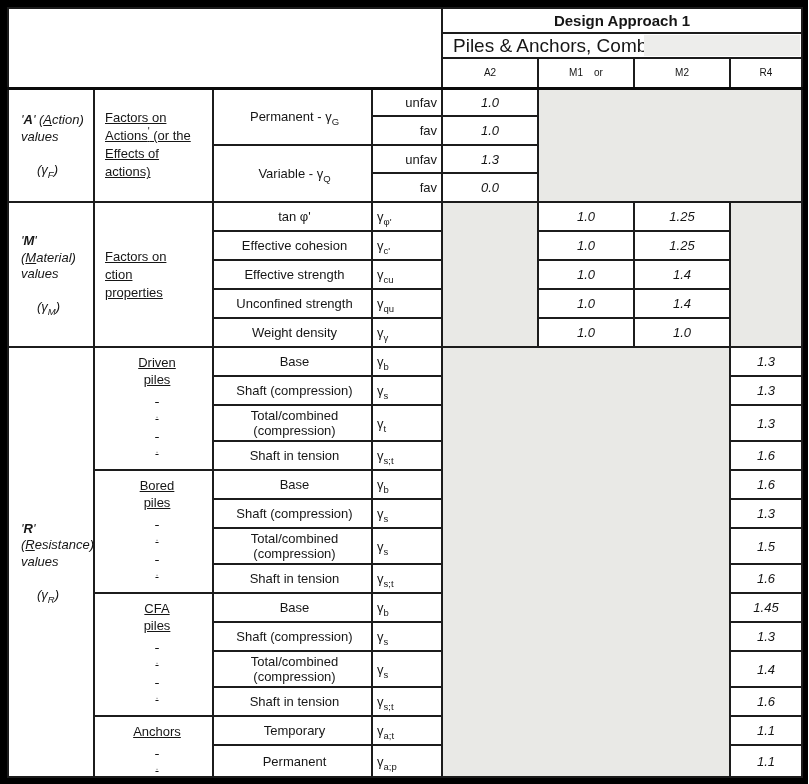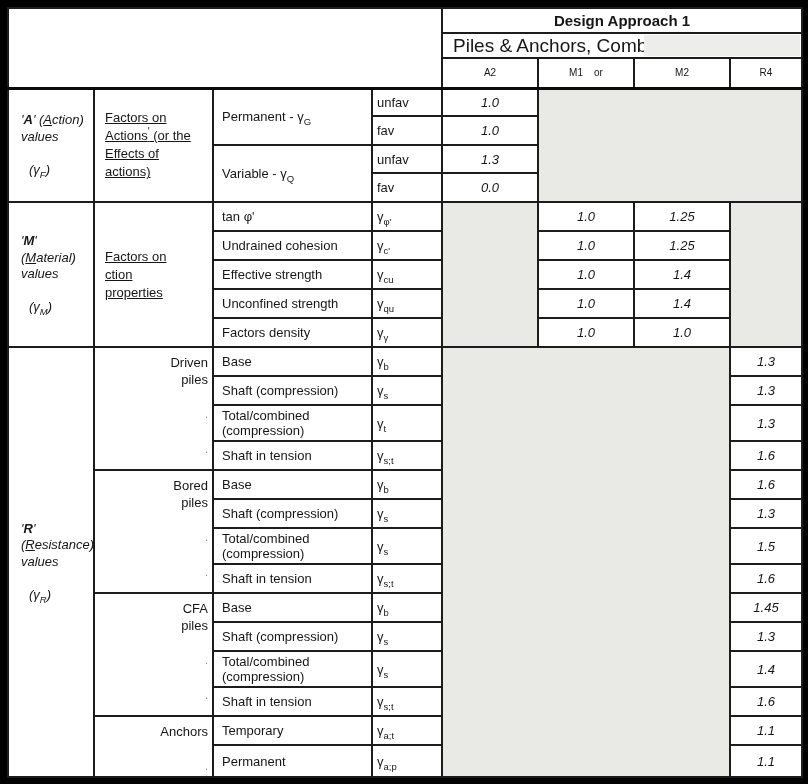--- a/index.html
+++ b/index.html
@@ -19,31 +19,31 @@
     color:#161616;
     vertical-align:middle;
     overflow:hidden;
   }
   
   col.c1{width:86px}col.c2{width:119px}col.c3{width:159px}col.c4{width:70px}
   col.c5{width:96px}col.c6{width:96px}col.c7{width:96px}col.c8{width:72px}
   
   tr.h25{height:25px}tr.h30{height:30px}tr.h28{height:28px}tr.h29{height:29px}
   tr.h36{height:36px}tr.h32{height:32px}
-  .c{text-align:left}
+  .c{text-align:right}
   .title-cell{font-weight:bold;font-size:15px;text-align:center;}
   .subtitle-cell{font-size:19px;text-align:left;padding-left:10px;position:relative;}
   .shade-patch{position:absolute;right:1px;top:1px;bottom:1px;width:156px;background:#ededeb;}
   .hdr td{font-size:10px;text-align:center;border-bottom:3px solid #0a0a0a;white-space:pre;}
   .corner{border-bottom:3px solid #0a0a0a;}
   .seclab{vertical-align:middle;text-align:left;padding-left:12px;line-height:16.5px;font-size:13px;font-style:italic;}
-  .seclab div:last-child{margin-left:8px;}
+  .seclab div:last-child{margin-left:16px;}
   .desc{vertical-align:middle;text-align:left;padding-left:10px;line-height:18px;text-decoration:underline;}
-  .grp{vertical-align:top;text-align:right;padding-left:11px;padding-top:6px;line-height:17px;}
-  .name{text-align:left;padding-left:8px;padding-right:4px;line-height:15px;}
+  .grp{vertical-align:top;text-align:center;padding-left:11px;padding-top:6px;line-height:17px;text-decoration:underline;}
+  .name{text-align:center;padding-left:8px;padding-right:4px;line-height:15px;}
   .sym{}
   .val{text-align:center;font-style:italic;}
   .grey{background:#e9e9e6;}
   .b{font-weight:bold;}
   .u{text-decoration:underline;}
   .dim{color:#8a8a8a;font-size:11px;}
   sub{font-size:9.5px;line-height:0;}
   sup{font-size:10px;line-height:0;}
 </style>
 </head>
@@ -132,21 +132,21 @@
     <td class="name">tan φ'</td>
     <td class="sym">
             <div><span>γ</span><sub>φ'</sub></div>
           </td>
     <td rowspan="5" class="grey"></td>
     <td class="val">1.0</td>
     <td class="val">1.25</td>
     <td rowspan="5" class="grey"></td>
   </tr>
   <tr class="h29">
-    <td class="name">Undrained cohesion</td>
+    <td class="name">Effective cohesion</td>
     <td class="sym">
             <div><span>γ</span><sub>c'</sub></div>
           </td>
     <td class="val">1.0</td>
     <td class="val">1.25</td>
   </tr>
   <tr class="h29">
     <td class="name">Effective strength</td>
     <td class="sym">
             <div><span>γ</span><sub>cu</sub></div>
@@ -156,21 +156,21 @@
   </tr>
   <tr class="h29">
     <td class="name">Unconfined strength</td>
     <td class="sym">
             <div><span>γ</span><sub>qu</sub></div>
           </td>
     <td class="val">1.0</td>
     <td class="val">1.4</td>
   </tr>
   <tr class="h29">
-    <td class="name">Factors density</td>
+    <td class="name">Weight density</td>
     <td class="sym">
             <div><span>γ</span><sub>γ</sub></div>
           </td>
     <td class="val">1.0</td>
     <td class="val">1.0</td>
   </tr>
 
   <tr class="h29">
     <td rowspan="14" class="seclab">
             <div><span>'</span><span class="b">R</span><span>'</span></div>

